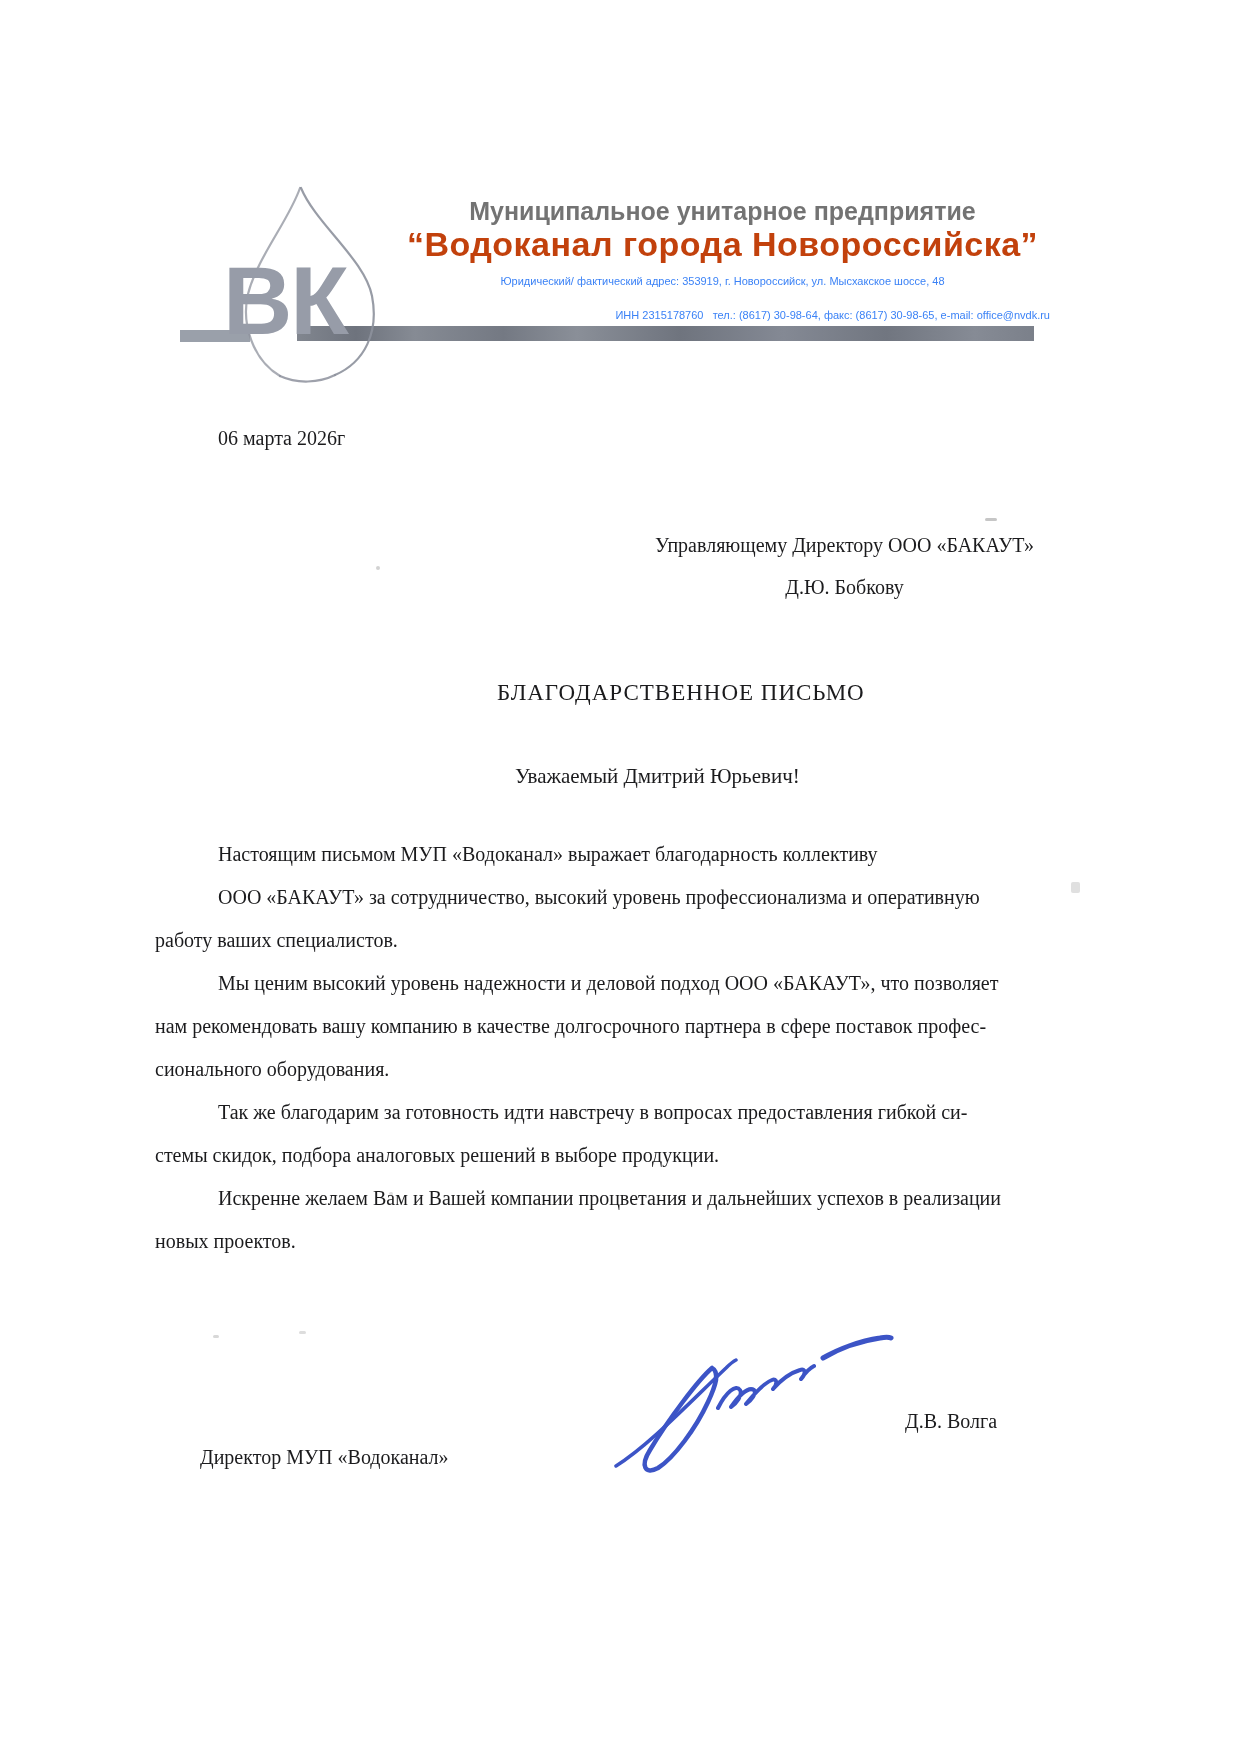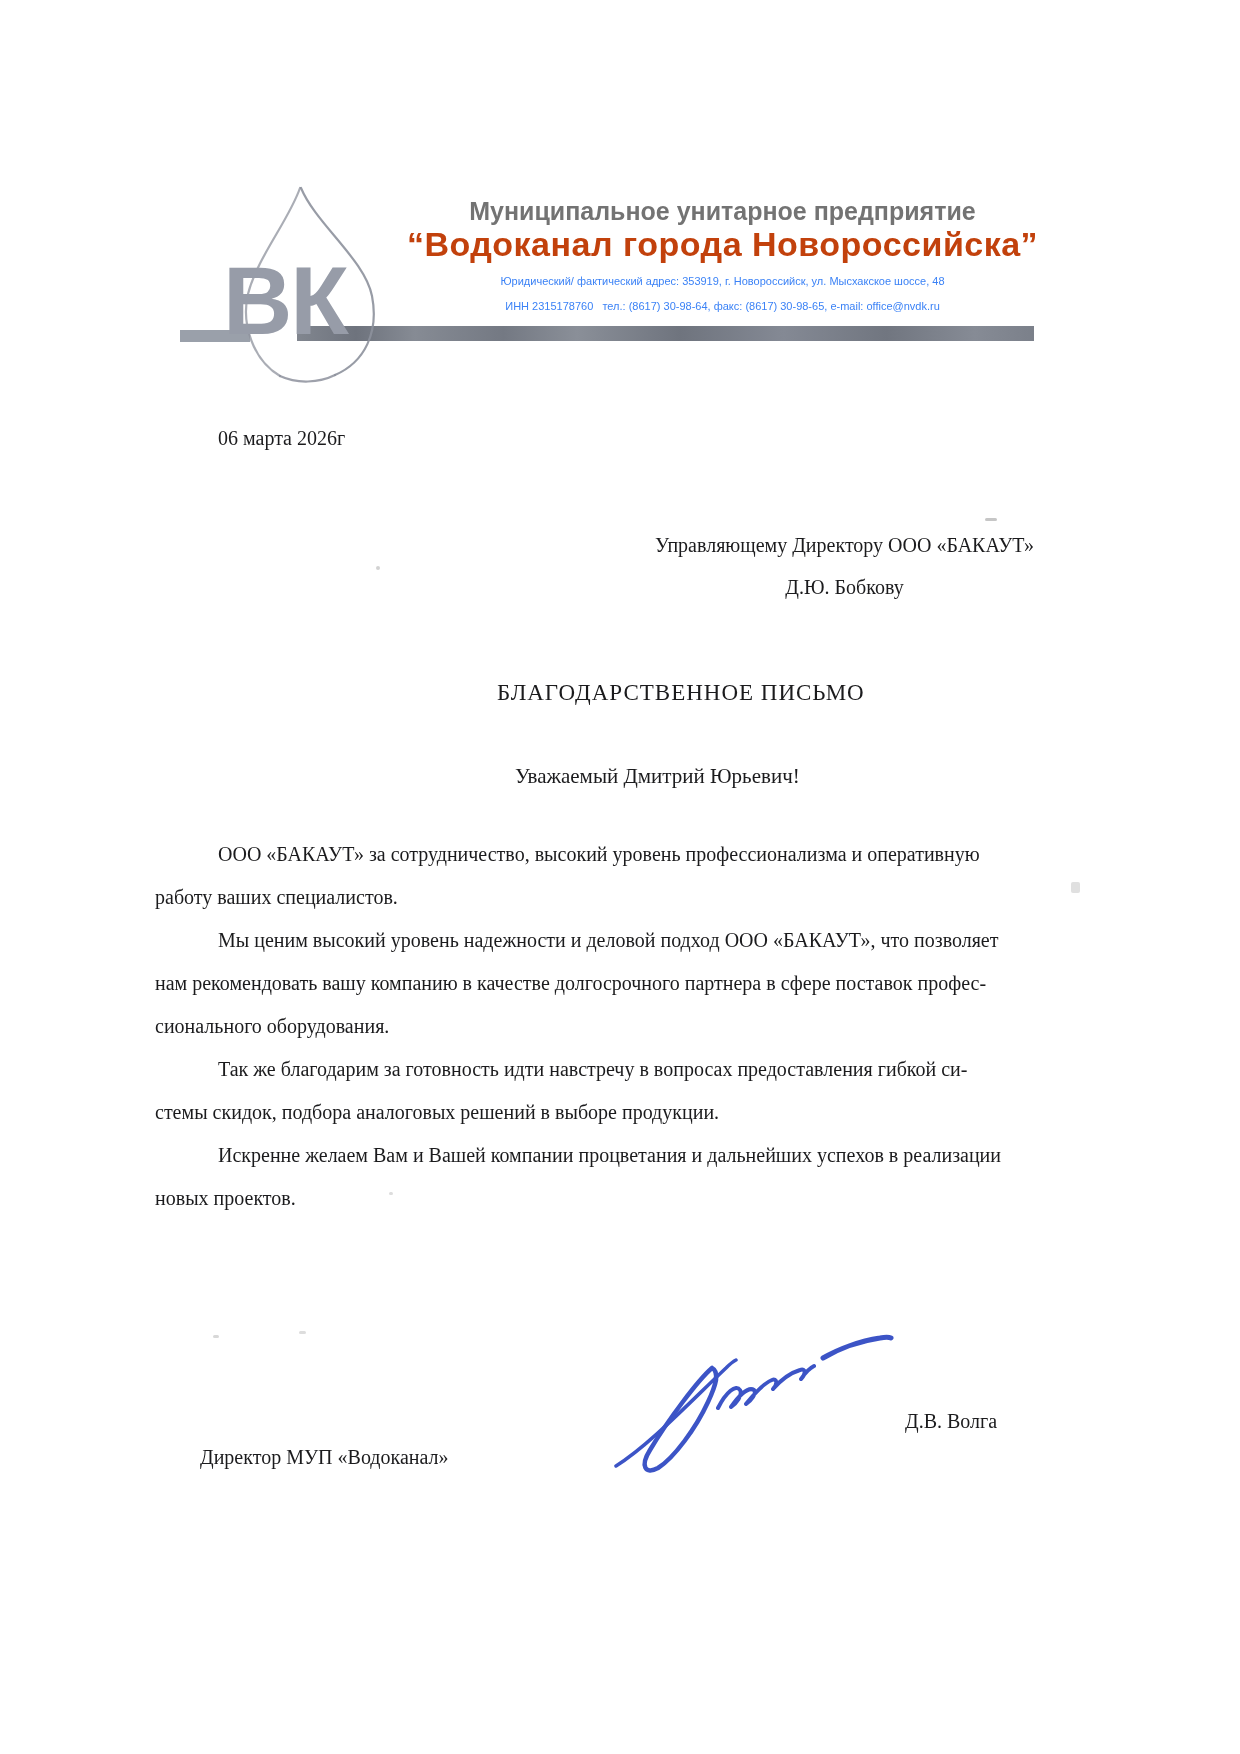--- a/index.html
+++ b/index.html
@@ -18,21 +18,21 @@
       #8a8f98 38%,#6f747e 52%,#848994 66%,#717680 80%,#868b95 92%,#7b808a 100%);
   }
   .header-text{
     position:absolute;left:395px;top:198px;width:655px;text-align:center;
     font-family:"Liberation Sans",sans-serif;z-index:2;
   }
   .org-type{font-size:25px;font-weight:bold;color:#737373;line-height:1.08;}
   .org-name{font-size:34px;font-weight:bold;color:#c2410c;letter-spacing:.5px;margin-top:1px;line-height:1.1;}
   .addr{font-size:11px;color:#3b82f6;line-height:18px;}
   .addr1{margin-top:9px;}
-  .addr2{margin-top:7px;white-space:pre;}
+  .addr2{margin-top:16px;white-space:pre;text-align:right;}
   
   .date{position:absolute;left:218px;top:427px;font-size:20px;}
   .recipient{position:absolute;left:655px;top:524px;font-size:20px;line-height:42px;text-align:center;}
   .title{position:absolute;left:497px;top:680px;font-size:23px;letter-spacing:1px;}
   .salutation{position:absolute;left:515px;top:764px;font-size:21px;}
   .body-text{position:absolute;left:155px;top:833px;width:1000px;font-size:20px;line-height:43px;white-space:nowrap;}
   .body-text .indent{padding-left:63px;}
   .signoff-left{position:absolute;left:200px;top:1410px;font-size:20px;margin-top:36px;}
   .signoff-right{position:absolute;left:905px;top:1410px;font-size:20px;}
   .signature-svg{position:absolute;left:598px;top:1328px;width:300px;height:145px;}
@@ -74,20 +74,21 @@
   <div class="recipient">
     <div>Управляющему Директору ООО «БАКАУТ»</div>
     <div>Д.Ю. Бобкову</div>
   </div>
 
   <div class="title">БЛАГОДАРСТВЕННОЕ ПИСЬМО</div>
 
   <div class="salutation">Уважаемый Дмитрий Юрьевич!</div>
 
   <div class="body-text">
+    <div class="indent">Настоящим письмом МУП «Водоканал» выражает благодарность коллективу</div>
     <div class="indent">ООО «БАКАУТ» за сотрудничество, высокий уровень профессионализма и оперативную</div>
     <div>работу ваших специалистов.</div>
     <div class="indent">Мы ценим высокий уровень надежности и деловой подход ООО «БАКАУТ», что позволяет</div>
     <div>нам рекомендовать вашу компанию в качестве долгосрочного партнера в сфере поставок профес-</div>
     <div>сионального оборудования.</div>
     <div class="indent">Так же благодарим за готовность идти навстречу в вопросах предоставления гибкой си-</div>
     <div>стемы скидок, подбора аналоговых решений в выборе продукции.</div>
     <div class="indent">Искренне желаем Вам и Вашей компании процветания и дальнейших успехов в реализации</div>
     <div>новых проектов.</div>
   </div>

